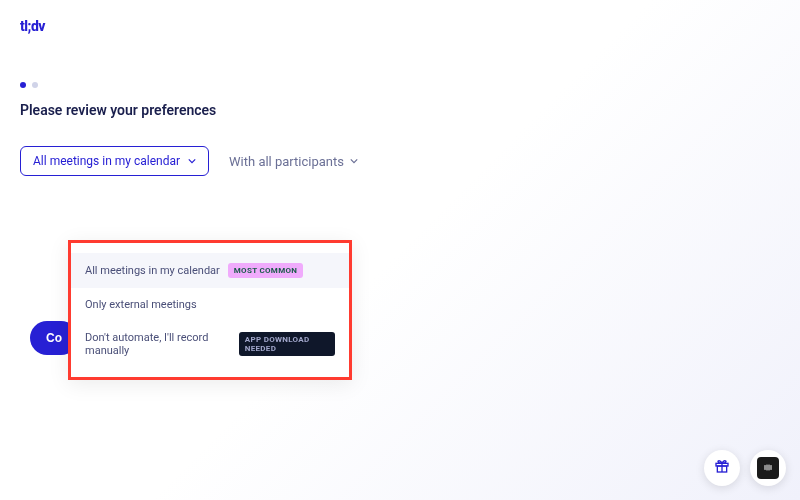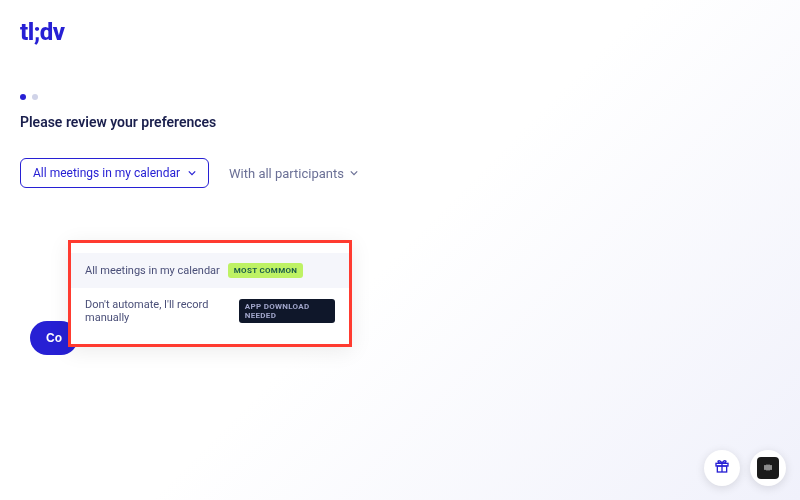--- a/index.html
+++ b/index.html
@@ -8,21 +8,21 @@
       width: 800px;
       height: 500px;
       background: linear-gradient(135deg, #ffffff 0%, #ffffff 50%, #f0f1fb 100%);
       position: relative;
       overflow: hidden;
     }
     .header {
       padding: 18px 20px;
     }
     .logo {
-      font-size: 24px;
+      font-size: 14px;
       font-weight: 800;
       color: #2720d4;
       letter-spacing: -0.5px;
     }
     .content {
       padding: 0 20px;
     }
     .stepper {
       display: flex;
       gap: 6px;
@@ -112,21 +112,21 @@
       color: #4a4f78;
     }
     .badge {
       font-size: 8px;
       font-weight: 700;
       padding: 3px 6px;
       border-radius: 3px;
       letter-spacing: 0.3px;
     }
     .badge-common {
-      background: #bef264;
+      background: #f0abfc;
       color: #1a5c4a;
     }
     .badge-download {
       background: #0f172a;
       color: #a0a5c9;
     }
     .confirm-btn {
       position: absolute;
       top: 285px;
       left: 30px;
@@ -211,20 +211,23 @@
 </div>
 
 <button class="confirm-btn">Co</button>
 
 <div class="dropdown-panel">
   <div class="dropdown-item selected">
     <span class="item-label">All meetings in my calendar</span>
     <span class="badge badge-common">MOST COMMON</span>
   </div>
   <div class="dropdown-item">
+    <span class="item-label">Only external meetings</span>
+  </div>
+  <div class="dropdown-item">
     <span class="item-label">Don't automate, I'll record manually</span>
     <span class="badge badge-download">APP DOWNLOAD NEEDED</span>
   </div>
 </div>
 
 <div class="fab-group">
   <div class="fab">
     <span class="gift-icon">
       <svg width="16" height="16" viewBox="0 0 24 24" fill="none" stroke="#2720d4" stroke-width="2">
         <rect x="3" y="8" width="18" height="4"></rect>

